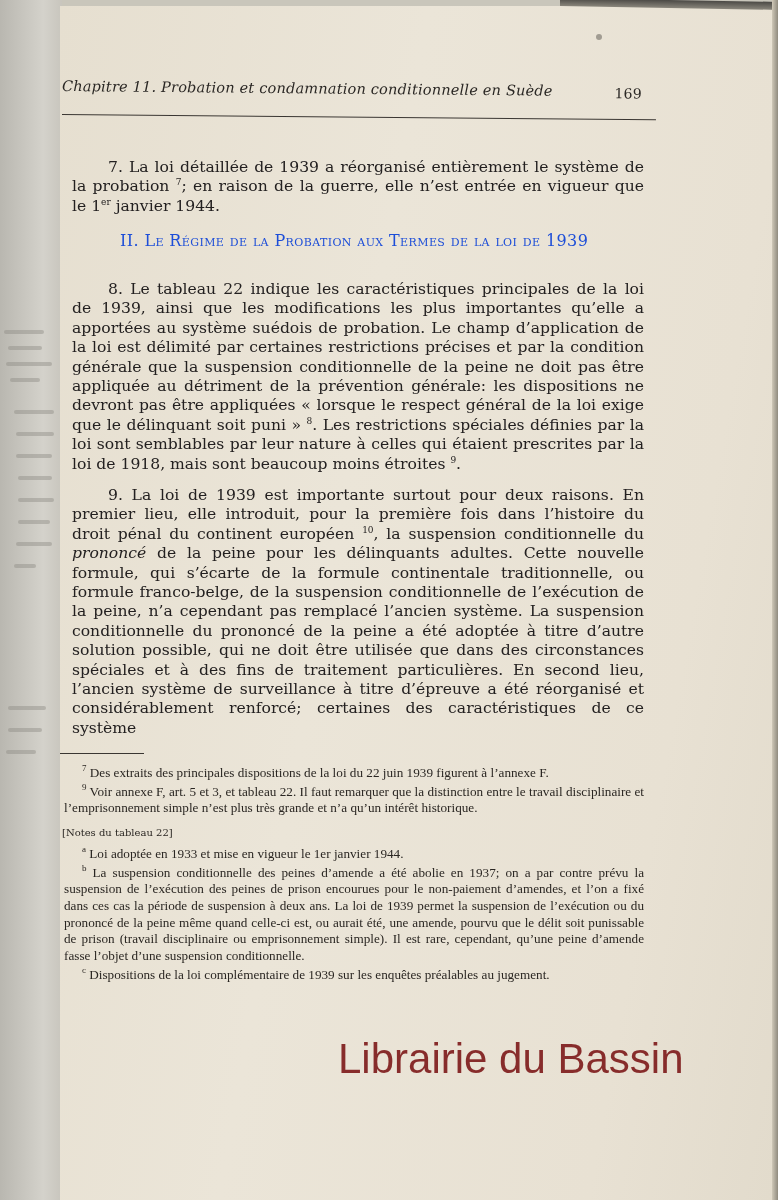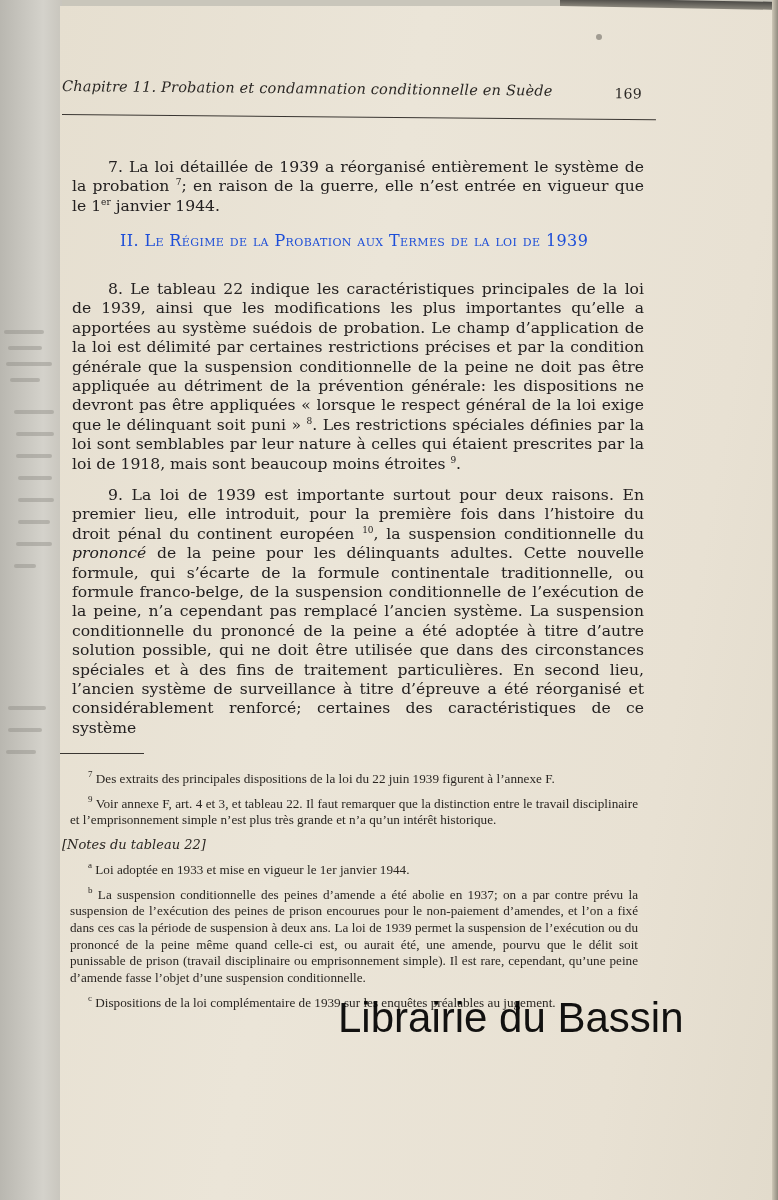--- a/index.html
+++ b/index.html
@@ -57,26 +57,26 @@
     }
     sup { font-size: 9px; line-height: 0; vertical-align: 6px; }
     .fn-rule {
       position: absolute; left: 60px; top: 753px; width: 84px; height: 1px; background: #3a3632;
     }
     .footnotes {
       position: absolute; left: 62px; top: 763px; width: 584px;
       font-family: "Liberation Serif", serif; font-size: 13.2px; line-height: 16.7px;
       color: #2a2622; text-align: justify;
     }
-    .footnotes p { margin: 8px; text-indent: 18px; }
-    .footnotes .notes-label { font-style: italic; text-indent: 0; margin: 8px 0 4px 0; font-family: "DejaVu Serif", serif; font-size: 13px; }
+    .footnotes p { margin: 2px; text-indent: 18px; }
+    .footnotes .notes-label { text-indent: 0; margin: 8px 0 4px 0; font-family: "DejaVu Serif", serif; font-size: 10px; }
     .watermark {
-      position: absolute; left: 338px; top: 995px;
+      position: absolute; left: 338px; top: 1036px;
       font-family: "Liberation Sans", sans-serif; font-size: 42px; line-height: 46px;
-      color: #000000; opacity: .92; white-space: nowrap;
+      color: #7f1d1d; opacity: .92; white-space: nowrap;
     }
     em { font-style: italic; }
   </style>
 </head>
 <body>
 
 <div class="left-pages">
   <div class="ghost" style="left:4px;top:330px;width:40px;"></div>
   <div class="ghost" style="left:8px;top:346px;width:34px;"></div>
   <div class="ghost" style="left:6px;top:362px;width:46px;"></div>
@@ -116,20 +116,20 @@
 </div>
 
 <div class="body-text" style="top:474px;">
   <p><span>9. La loi de 1939 est importante surtout pour deux raisons. En premier lieu, elle introduit, pour la première fois dans l’histoire du droit pénal du continent européen </span><sup>10</sup><span>, la suspension conditionnelle du </span><em>prononcé</em><span> de la peine pour les délinquants adultes. Cette nouvelle formule, qui s’écarte de la formule continentale traditionnelle, ou formule franco-belge, de la suspension conditionnelle de l’exécution de la peine, n’a cependant pas remplacé l’ancien système. La suspension conditionnelle du prononcé de la peine a été adoptée à titre d’autre solution possible, qui ne doit être utilisée que dans des circonstances spéciales et à des fins de traitement particulières. En second lieu, l’ancien système de surveillance à titre d’épreuve a été réorganisé et considérablement renforcé; certaines des caractéristiques de ce système</span></p>
 </div>
 
 <div class="fn-rule"></div>
 
 <div class="footnotes">
   <p><sup>7</sup> <span>Des extraits des principales dispositions de la loi du 22 juin 1939 figurent à l’annexe F.</span></p>
-  <p><sup>9</sup> <span>Voir annexe F, art. 4 et 3, et tableau 22. Il faut remarquer que la distinction entre le travail disciplinaire et l’emprisonnement simple n’est plus très grande et n’a qu’un intérêt historique.</span></p>
+  <p><sup>9</sup> <span>Voir annexe F, art. 5 et 3, et tableau 22. Il faut remarquer que la distinction entre le travail disciplinaire et l’emprisonnement simple n’est plus très grande et n’a qu’un intérêt historique.</span></p>
   <p class="notes-label">[Notes du tableau 22]</p>
   <p><sup>a</sup> <span>Loi adoptée en 1933 et mise en vigueur le 1er janvier 1944.</span></p>
   <p><sup>b</sup> <span>La suspension conditionnelle des peines d’amende a été abolie en 1937; on a par contre prévu la suspension de l’exécution des peines de prison encourues pour le non-paiement d’amendes, et l’on a fixé dans ces cas la période de suspension à deux ans. La loi de 1939 permet la suspension de l’exécution ou du prononcé de la peine même quand celle-ci est, ou aurait été, une amende, pourvu que le délit soit punissable de prison (travail disciplinaire ou emprisonnement simple). Il est rare, cependant, qu’une peine d’amende fasse l’objet d’une suspension conditionnelle.</span></p>
   <p><sup>c</sup> <span>Dispositions de la loi complémentaire de 1939 sur les enquêtes préalables au jugement.</span></p>
 </div>
 
 <div class="watermark">Librairie du Bassin</div>
 
 </body></html>

